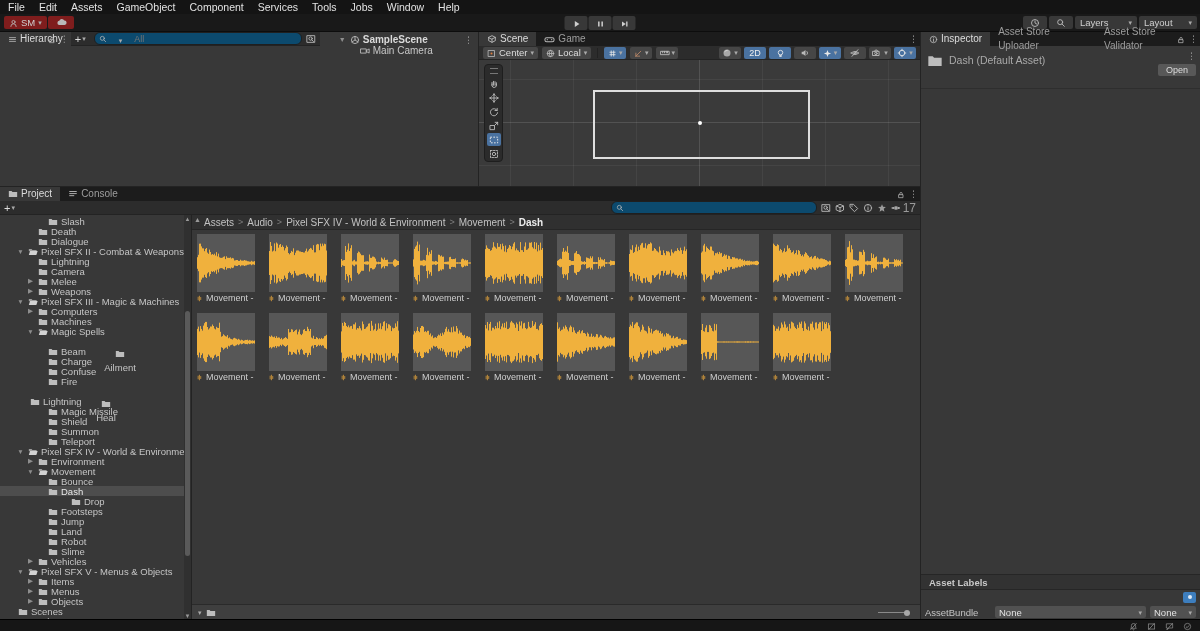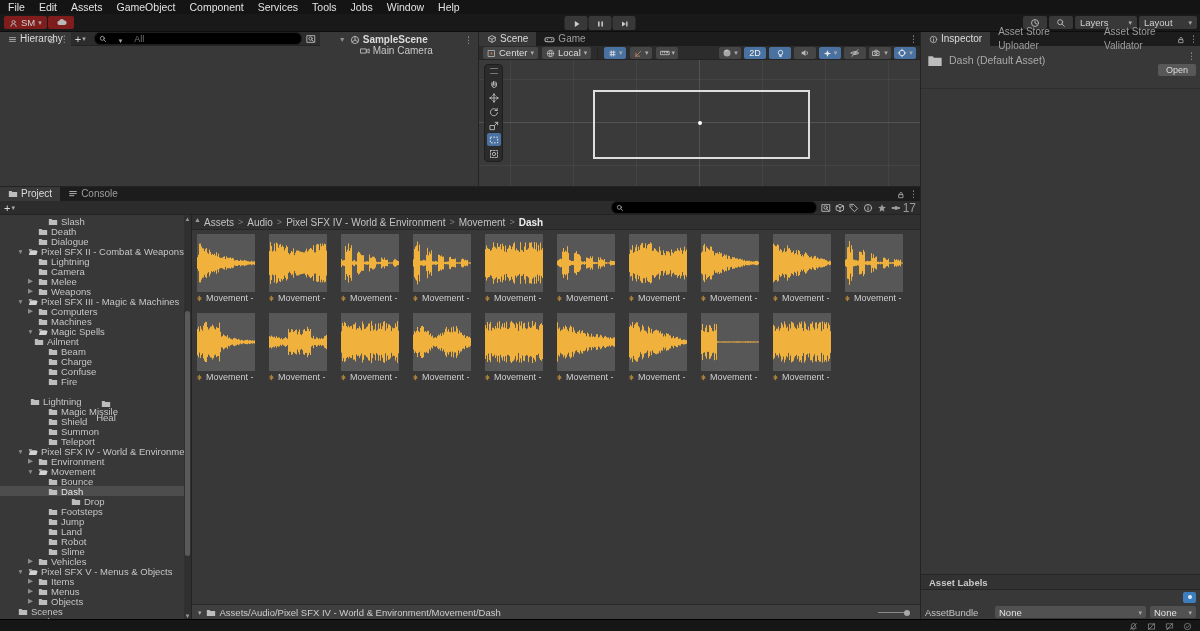--- a/index.html
+++ b/index.html
@@ -34,21 +34,21 @@
   
   .tabbar{height:14px;background:#1c1c1c;display:flex;align-items:stretch;font-size:10px;color:#9d9d9d;position:relative}
   .tab{display:flex;align-items:center;gap:3px;padding:0 8px;line-height:14px}
   .tab.active{background:#383838;color:#dcdcdc}
   .tabbar .corner{position:absolute;right:2px;top:0;height:14px;display:flex;align-items:center;gap:4px;color:#9d9d9d}
   .kebab{font-size:9px;color:#aaa;letter-spacing:0}
 
   
   .subbar{height:14px;background:#2c2c2c;border-bottom:1px solid #232323;box-sizing:border-box;
           display:flex;align-items:center;font-size:9.5px;color:#c9c9c9;padding:0 4px;gap:4px}
-  .searchfield{height:11px;background:#000000;border:1px solid #1f1f1f;border-radius:6px;
+  .searchfield{height:11px;background:#0c4a6e;border:1px solid #1f1f1f;border-radius:6px;
                display:flex;align-items:flex-end;padding:0 4px;gap:12px}
   .searchfield input{background:transparent;border:none;outline:none;color:#bbb;font-size:9px;
                font-family:"Liberation Sans",sans-serif;width:100%;padding:0}
 
   
   .hierarchy{width:478px;display:flex;flex-direction:row;background:#383838}
   .htree{flex:1;padding-top:2px;font-size:10px}
   .hrow{height:11px;display:flex;align-items:center;gap:3px;position:relative}
   .hrow .tw{width:9px;text-align:center;font-size:7px;color:#8e8e8e}
 
@@ -559,21 +559,21 @@
                 <span>Machines</span>
               </div>
               <div class="tree-row" style="padding-left: 26px;">
                 <span class="tw">▼</span>
                 <span><svg class="ic" width="10" height="10" viewBox="0 0 12 12">
                     <path d="M1 2.4 h3.3 l1 1.2 H10.3 V5 H1 z" fill="#9e9e9e"></path>
                     <path d="M1 9.7 L2.5 4.8 H11.6 L10 9.7 z" fill="#d2d2d2"></path>
                   </svg></span>
                 <span>Magic Spells</span>
               </div>
-              <div class="tree-row" style="padding-left: 22px;">
+              <div class="tree-row" style="padding-left: 56px; flex-direction: column;">
                 <span class="tw"></span>
                 <span><svg class="ic" width="10" height="10" viewBox="0 0 12 12">
                     <path d="M1 2.4 h3.3 l1 1.2 H11 V9.7 H1 z" fill="#bdbdbd"></path>
                   </svg></span>
                 <span>Ailment</span>
               </div>
               <div class="tree-row" style="padding-left: 36px;">
                 <span class="tw"></span>
                 <span><svg class="ic" width="10" height="10" viewBox="0 0 12 12">
                     <path d="M1 2.4 h3.3 l1 1.2 H11 V9.7 H1 z" fill="#bdbdbd"></path>
@@ -1004,21 +1004,20 @@
                       <span>Movement - Dash...</span>
                     </div>
                   </div>
                 </div>
             </div>
             <div class="pathbar">
               <span class="caret">▾</span>
               <span id="ic-pathfolder"><svg class="ic" width="10" height="10" viewBox="0 0 12 12">
                     <path d="M1 2.4 h3.3 l1 1.2 H11 V9.7 H1 z" fill="#bdbdbd"></path>
                   </svg></span>
-              <span>Assets/Audio/Pixel SFX IV - World &amp; Environment/Movement/Dash</span>
               <div class="zoomslider">
                   <div class="knob"></div>
                 </div>
             </div>
           </div>
         </div>
       </div>
     </div>
 
     <div class="inspector">

